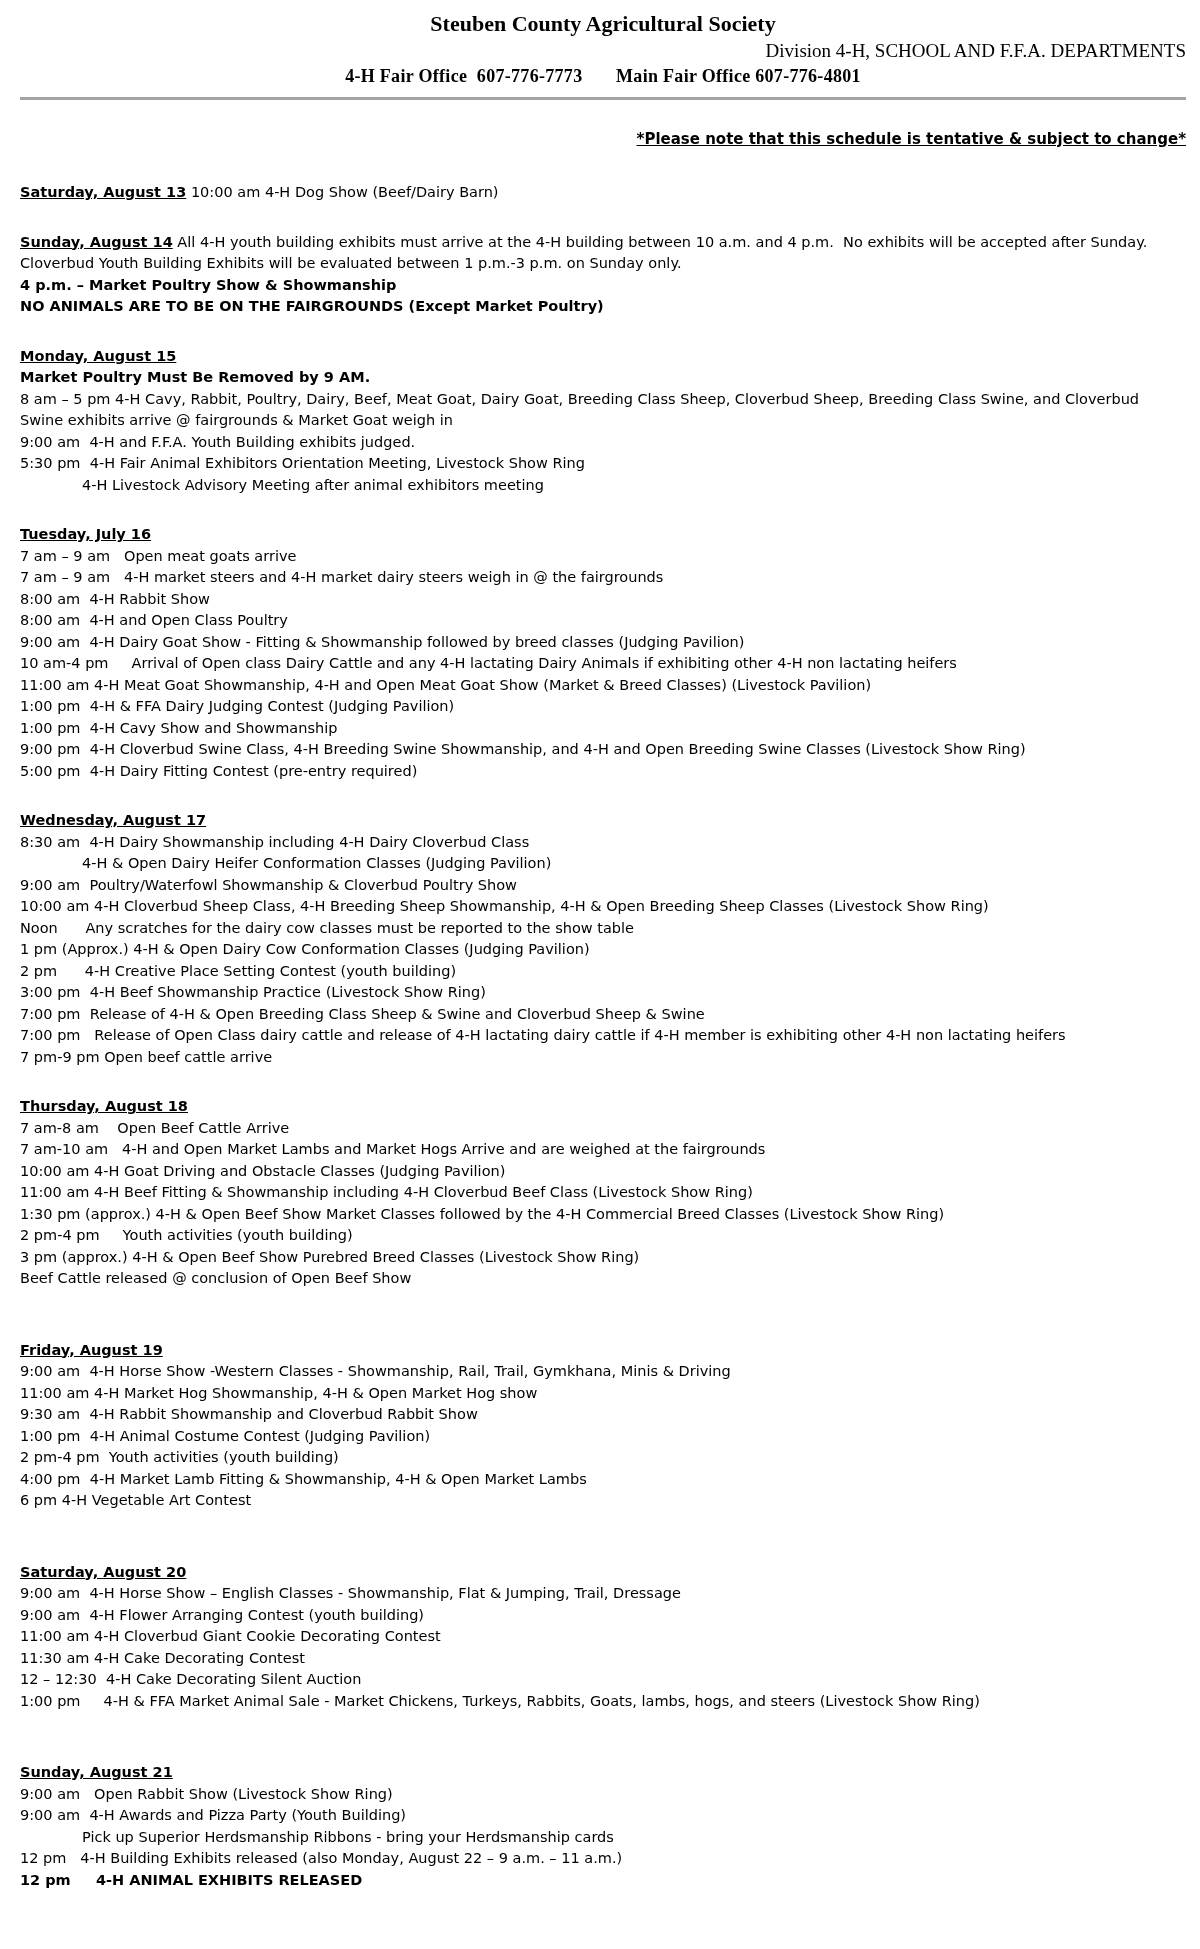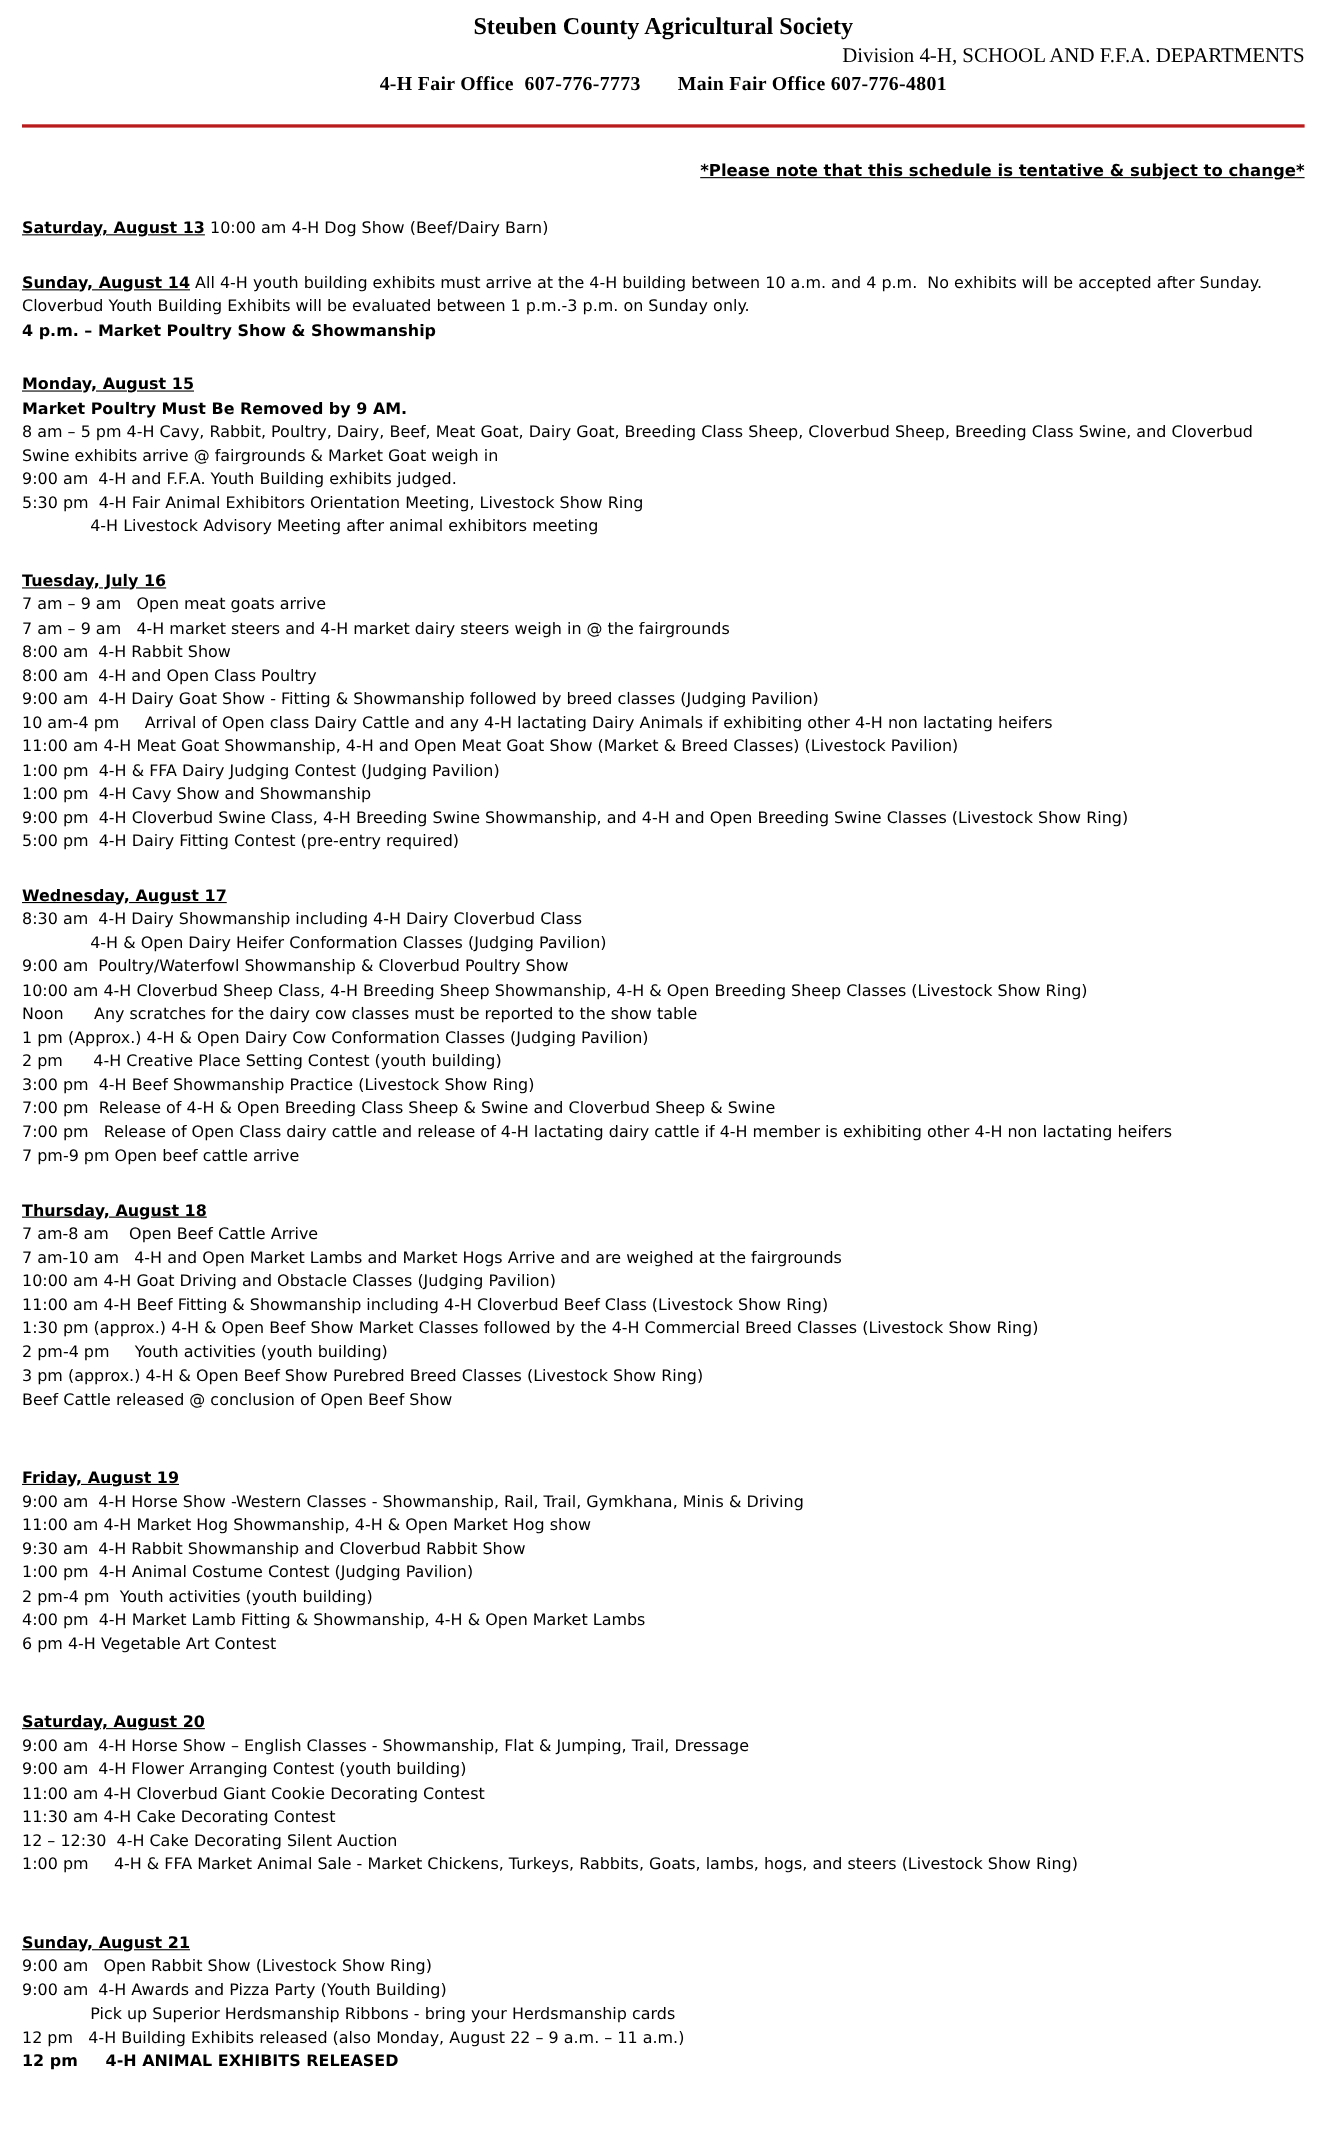--- a/index.html
+++ b/index.html
@@ -7,22 +7,22 @@
   .page {
     width: 1200px;
     min-height: 1949px;
     box-sizing: border-box;
     padding: 10px 14px 40px 20px;
     background: #ffffff;
   }
   .doc-header {
     text-align: center;
     font-family: "Liberation Serif", serif;
-    padding-bottom: 24px;
-    border-bottom: 3px solid #b91c1c;
+    padding-bottom: 8px;
+    border-bottom: 3px solid #a3a3a3;
   }
   .doc-title   { font-size: 22px; font-weight: bold; line-height: 28px; }
   .doc-subtitle{ font-size: 19px; line-height: 25px; text-align: right; }
   .doc-offices { font-size: 18px; font-weight: bold; line-height: 26px; letter-spacing: .3px; white-space: pre-wrap; }
   .notice {
     text-align: right;
     font-weight: bold;
     text-decoration: underline;
     font-size: 15px;
     margin: 30px 0 34px 0;
@@ -54,20 +54,21 @@
   <div class="notice">*Please note that this schedule is tentative &amp; subject to change*</div>
 
   <main class="schedule" id="schedule">
       <section class="day-section">
         <div class="day-line"><span class="day-heading">Saturday, August 13</span><span class="inline-text"> 10:00 am 4-H Dog Show (Beef/Dairy Barn)</span></div>
       </section>
       <section class="day-section">
         <div class="day-line"><span class="day-heading">Sunday, August 14</span><span class="inline-text"> All 4-H youth building exhibits must arrive at the 4-H building between 10 a.m. and 4 p.m.  No exhibits will be accepted after Sunday.</span></div>
         <div class="event-line">Cloverbud Youth Building Exhibits will be evaluated between 1 p.m.-3 p.m. on Sunday only.</div>
         <div class="event-line bold">4 p.m. – Market Poultry Show &amp; Showmanship</div>
+        <div class="event-line bold">NO ANIMALS ARE TO BE ON THE FAIRGROUNDS (Except Market Poultry)</div>
       </section>
       <section class="day-section">
         <div class="day-line"><span class="day-heading">Monday, August 15</span></div>
         <div class="event-line bold">Market Poultry Must Be Removed by 9 AM.</div>
         <div class="event-line">8 am – 5 pm 4-H Cavy, Rabbit, Poultry, Dairy, Beef, Meat Goat, Dairy Goat, Breeding Class Sheep, Cloverbud Sheep, Breeding Class Swine, and Cloverbud Swine exhibits arrive @ fairgrounds &amp; Market Goat weigh in</div>
         <div class="event-line">9:00 am  4-H and F.F.A. Youth Building exhibits judged.</div>
         <div class="event-line">5:30 pm  4-H Fair Animal Exhibitors Orientation Meeting, Livestock Show Ring</div>
         <div class="event-line indent">4-H Livestock Advisory Meeting after animal exhibitors meeting</div>
       </section>
       <section class="day-section">

